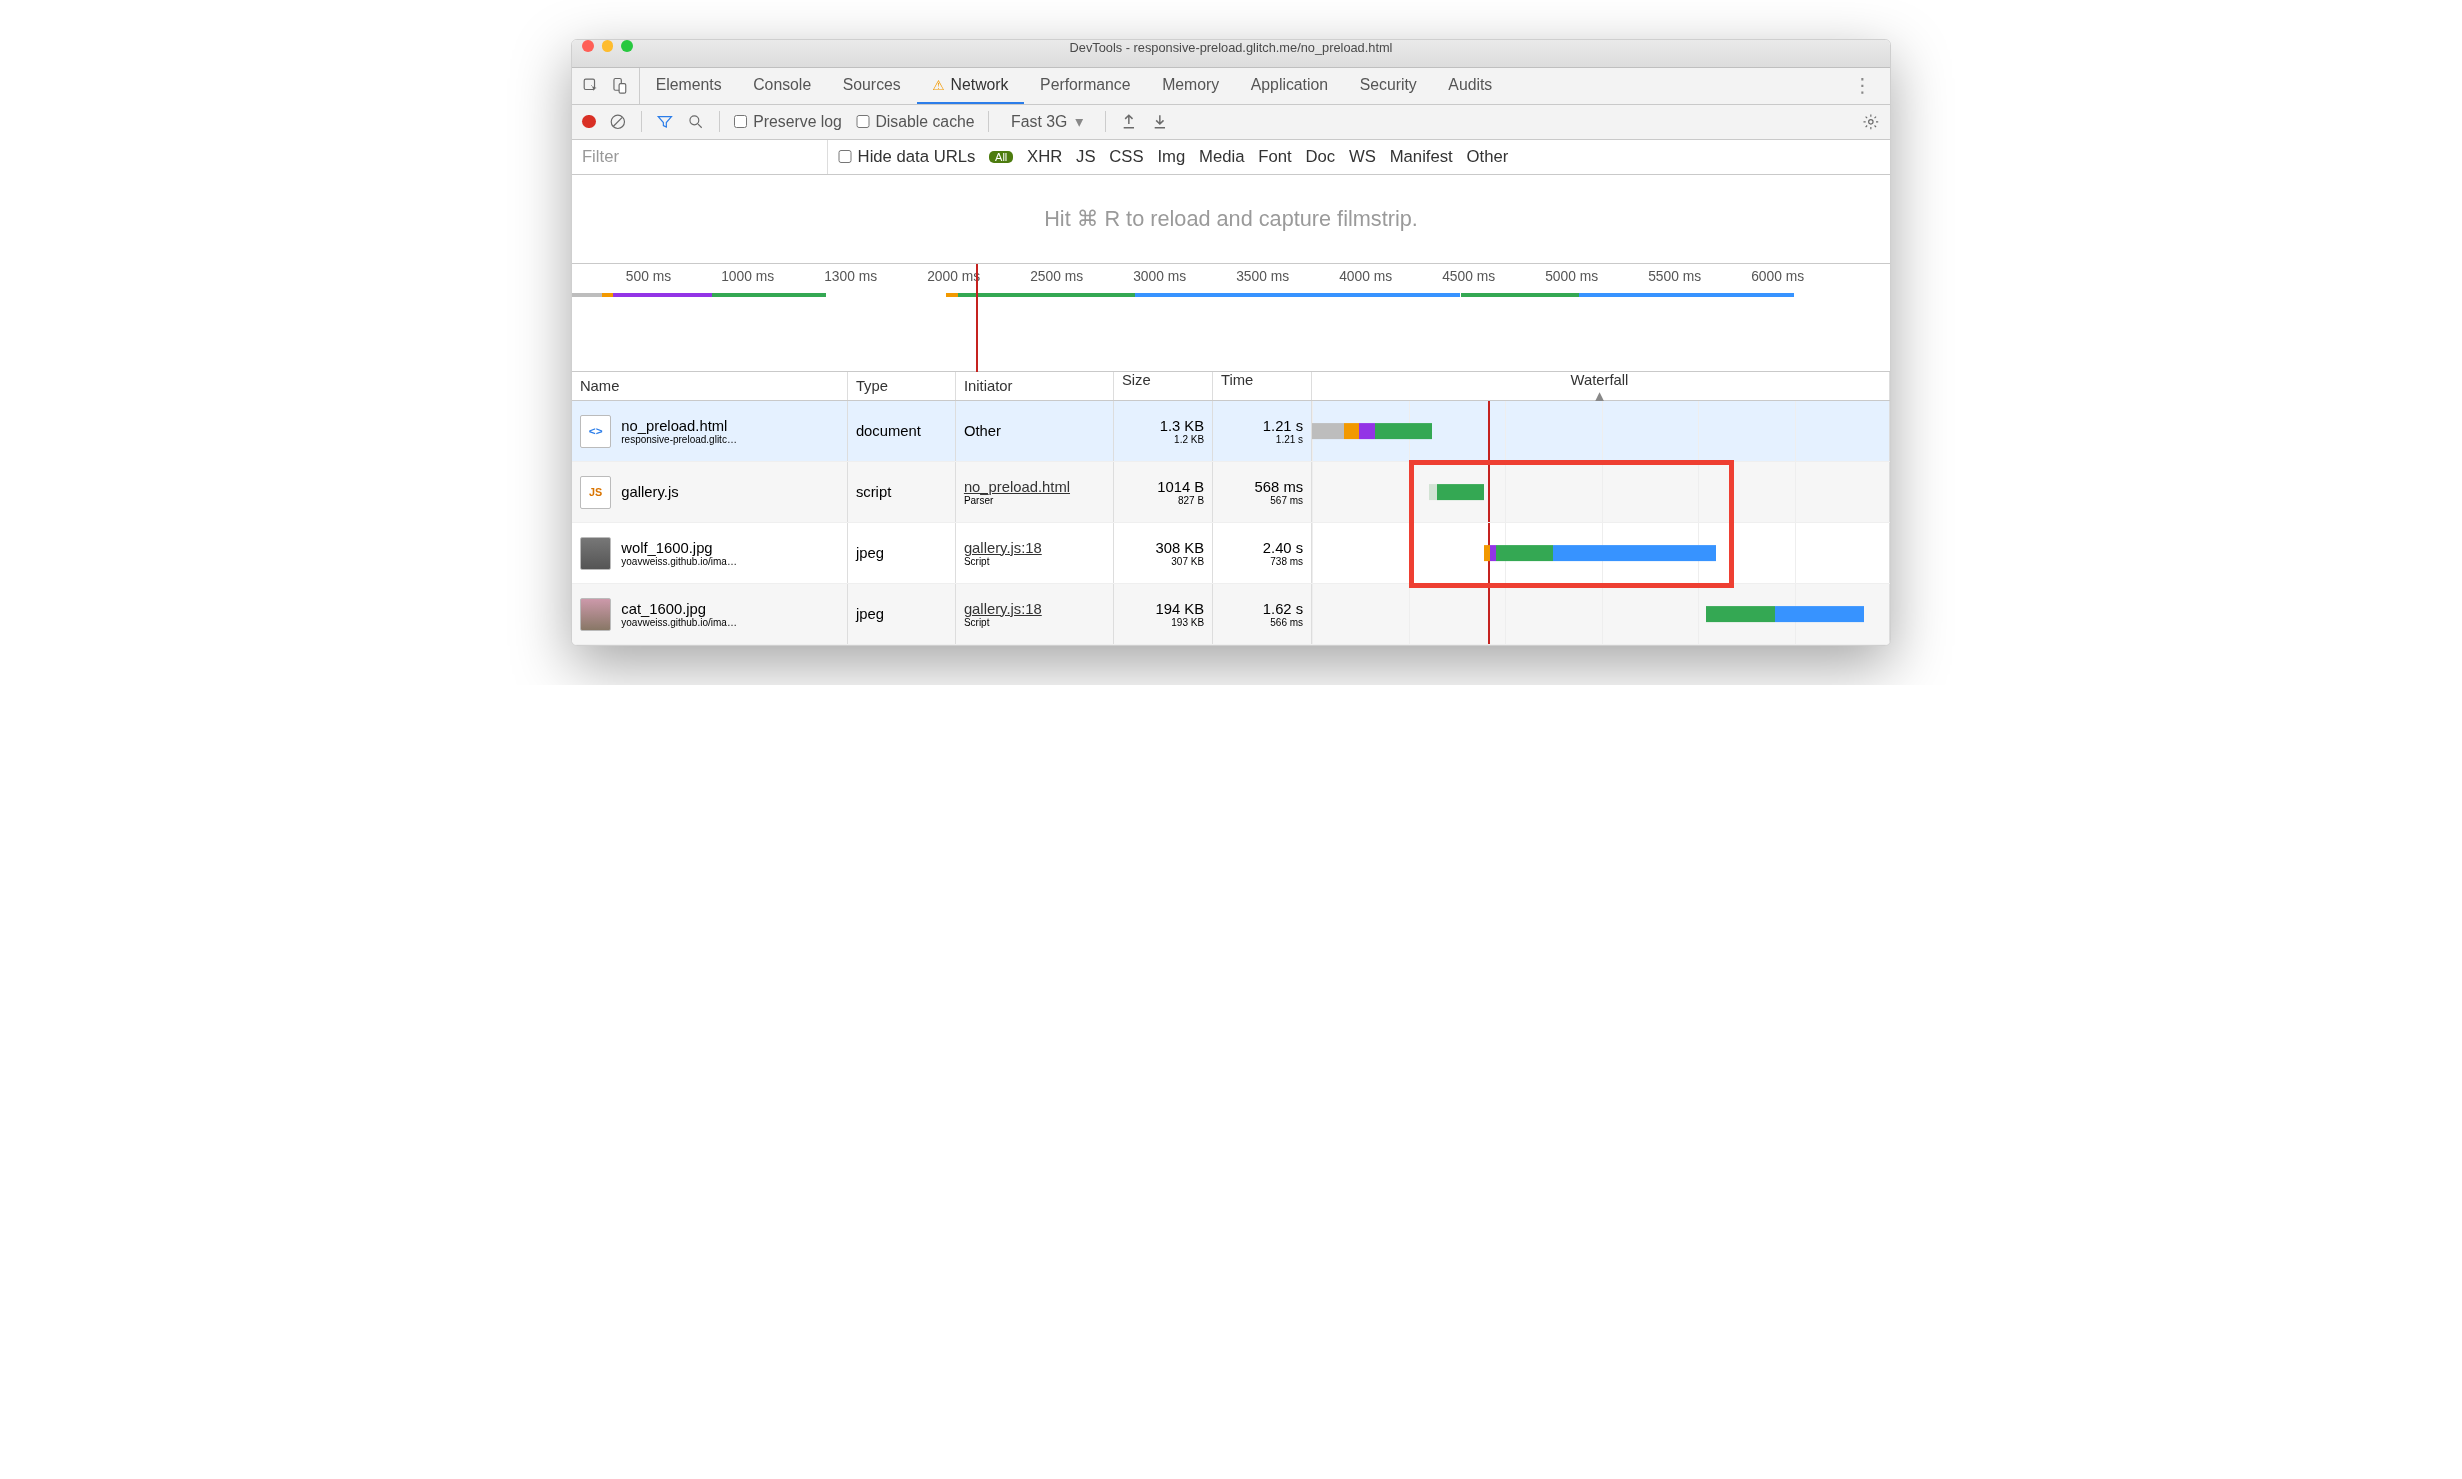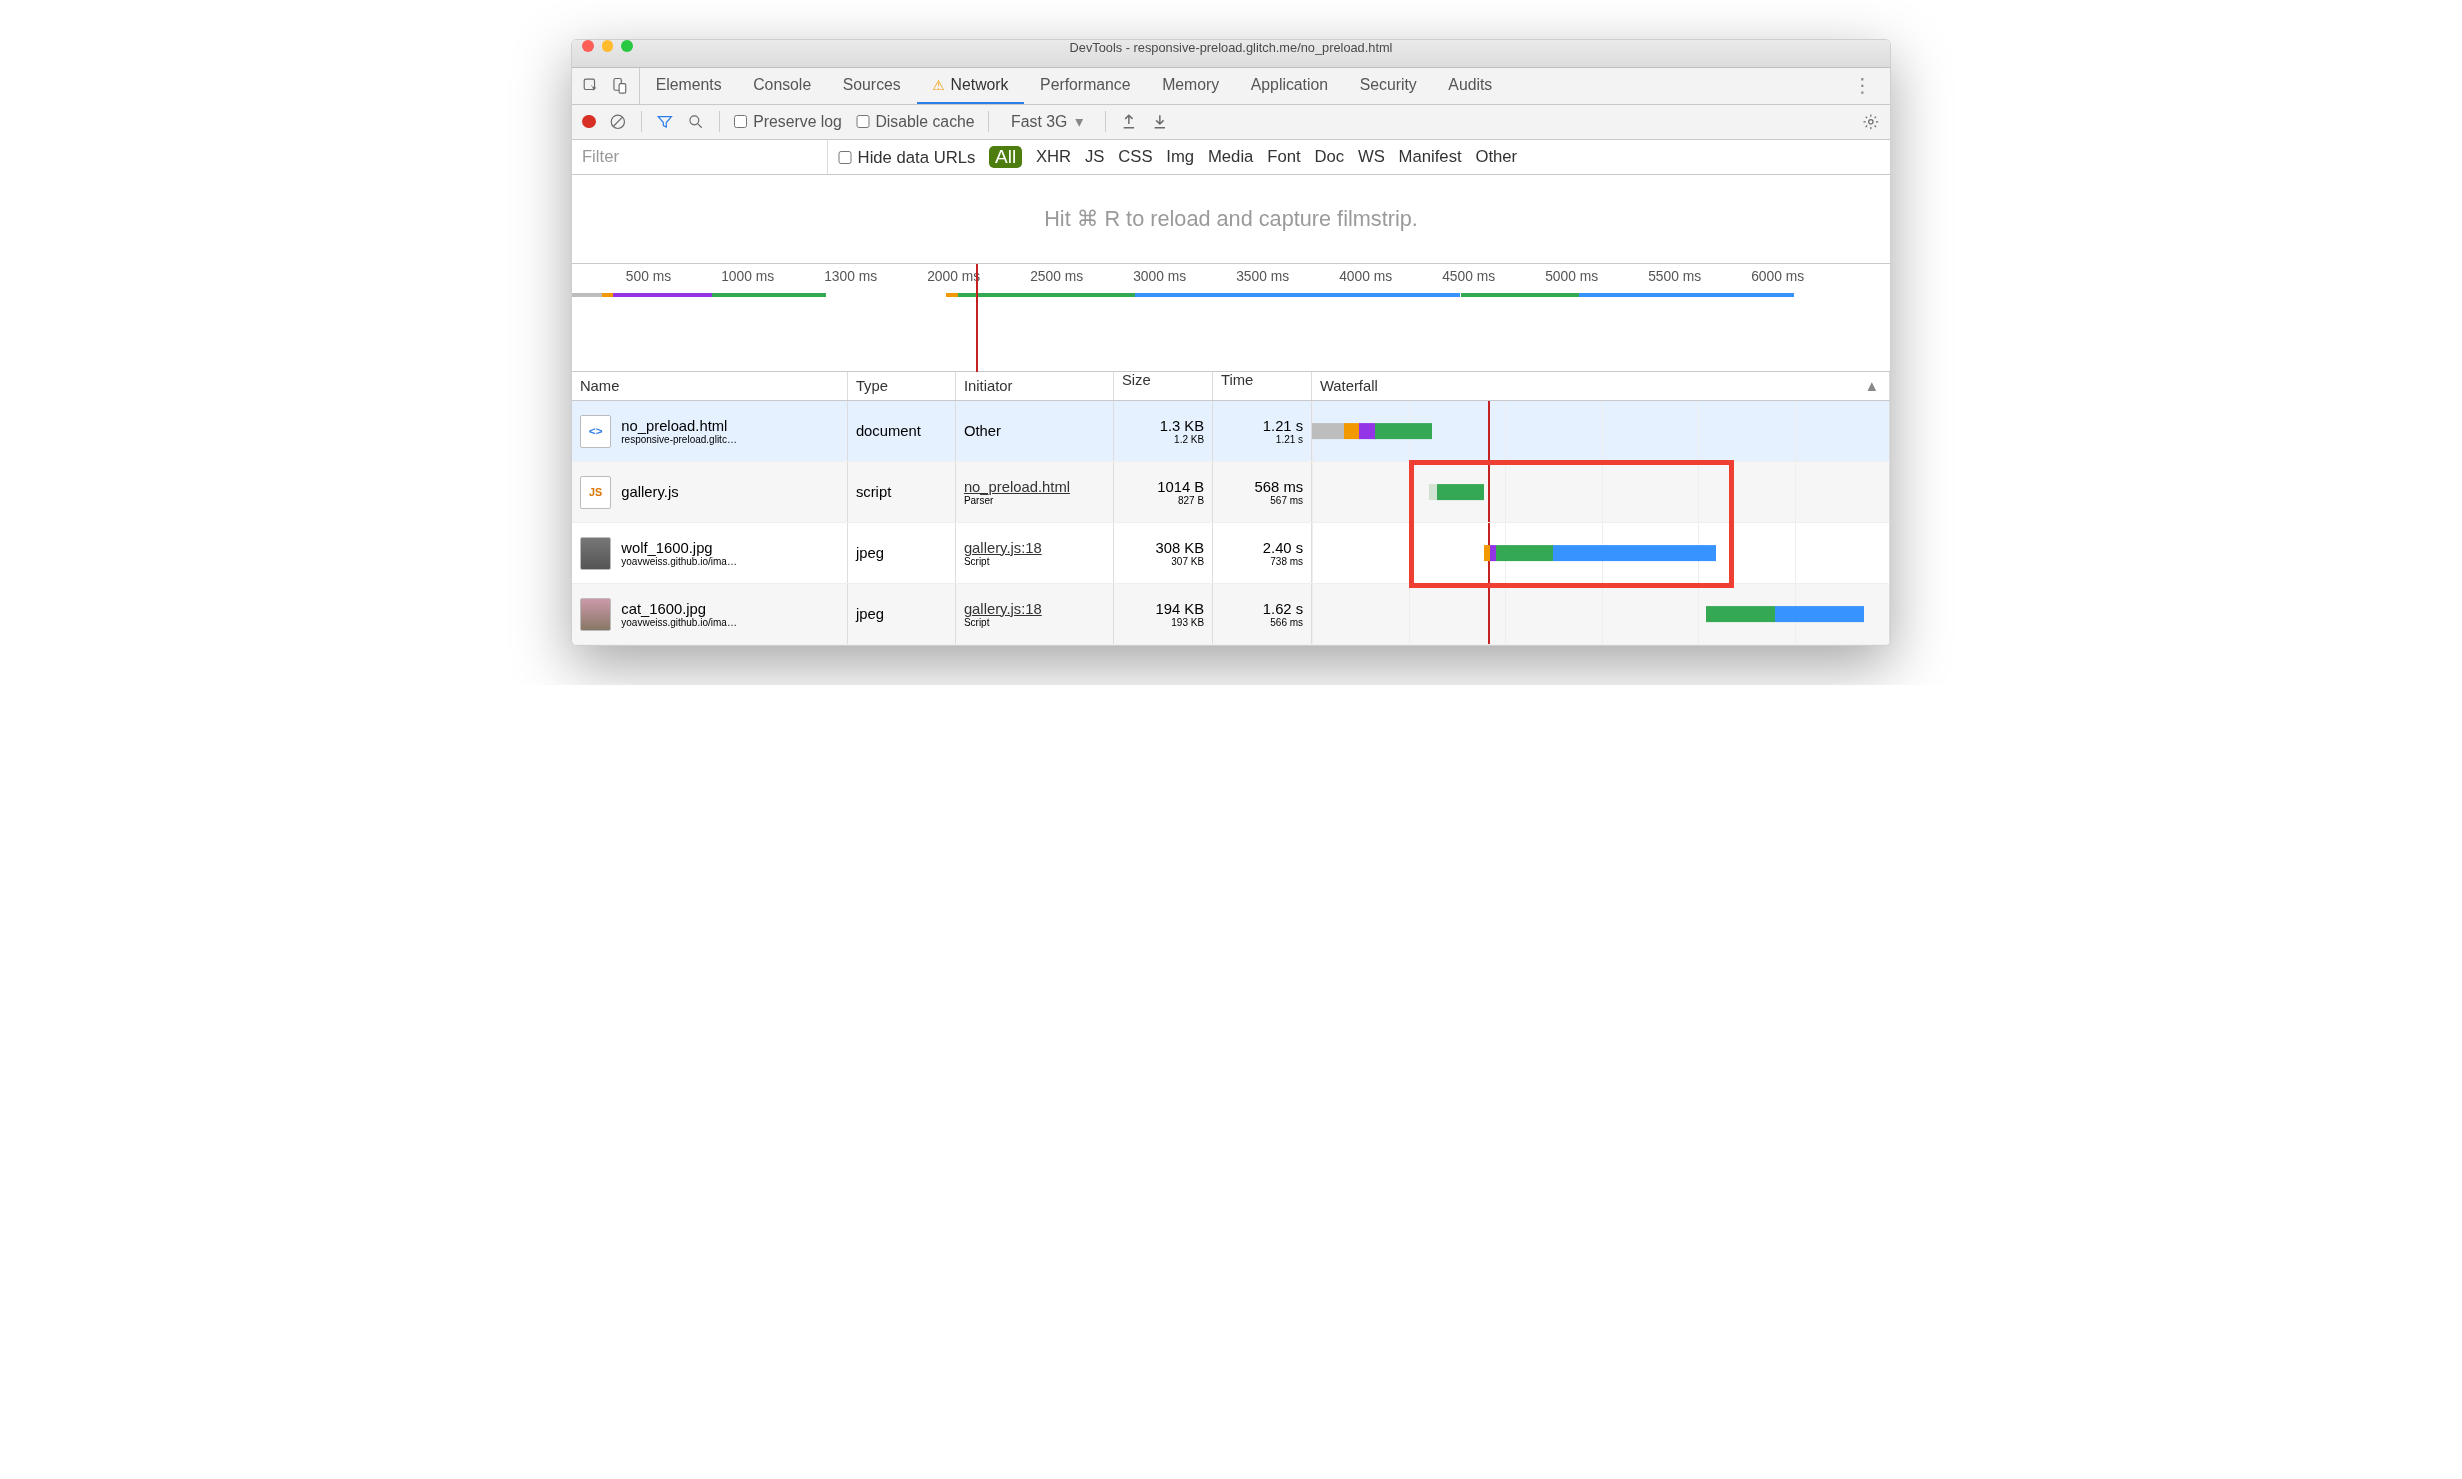--- a/index.html
+++ b/index.html
@@ -19,21 +19,21 @@
 .toolbar{height:35px;background:#f3f3f3;border-bottom:1px solid #c9c9c9;display:flex;align-items:center;padding:0 9.9px;gap:13.8px;color:#555;font-size:15.8px}
 .rec{width:13.8px;height:13.8px;background:#d93025;border-radius:50%}
 .divider{width:1px;height:21.7px;background:#ccc}
 .chk{display:flex;align-items:center;gap:5.9px}
 .chk input{width:13.8px;height:13.8px}
 .sel{display:flex;align-items:center;gap:7.9px;padding:0 7.9px;height:23.6px}
 .gear{margin-left:auto;color:#555}
 .filterbar{height:35px;border-bottom:1px solid #c9c9c9;display:flex;align-items:center;font-size:16.7px;color:#333}
 .filterbar .filterbox{width:256px;height:100%;border-right:1px solid #ddd;display:flex;align-items:center;padding:0 9.9px;color:#999}
 .filterbar .opts{display:flex;align-items:flex-end;gap:13.8px;padding:0 9.9px}
-.pill{background:#4d7c0f;color:#fff;border-radius:4.9px;padding:0 5.9px;font-size:19px}
+.pill{background:#4d7c0f;color:#fff;border-radius:4.9px;padding:0 5.9px;font-size:11px}
 .filmstrip{height:89px;display:flex;align-items:center;justify-content:center;color:#9a9a9a;font-size:21.7px;border-bottom:1px solid #c9c9c9}
 .overview{height:108px;border-bottom:1px solid #c9c9c9;position:relative}
 .ticks{display:flex;height:27.6px}
 .tick{flex:0 0 103px;text-align:right;font-size:13.8px;color:#555;padding-right:3.9px;padding-top:5.9px}
 .ovcanvas{position:relative;height:81px}
 .gridhead{display:flex;height:29.6px;border-bottom:1px solid #c9c9c9;background:#fff;font-size:14.8px;color:#333}
 .gridhead>div{border-right:1px solid #ddd;display:flex;align-items:center;padding:0 7.9px}
 .gridbody{}
 .row{display:flex;height:61px;border-bottom:1px solid #efefef;font-size:14.8px}
 .row:nth-child(odd){background:#fff}.row:nth-child(even){background:#f6f6f6}
@@ -210,21 +210,21 @@
       <div id="marker" style="position: absolute; top: -27.6px; bottom: 0px; width: 2px; background: rgb(197, 34, 31); left: 404px;"></div>
     </div>
   </div>
 
   <div class="gridhead">
     <div class="col-name">Name</div>
     <div class="col-type">Type</div>
     <div class="col-init">Initiator</div>
     <div class="col-size" style="align-items:flex-start">Size</div>
     <div class="col-time" style="align-items:flex-start">Time</div>
-    <div class="col-wf" style="display:flex;flex-direction:row;justify-content:space-between;align-items:center;padding-right:9.9px">
+    <div class="col-wf" style="display:flex;flex-direction:column;justify-content:space-between;align-items:center;padding-right:9.9px">
         <span>Waterfall</span>
         <span style="color:#888">▲</span>
       </div>
   </div>
 
   <div class="gridbody" id="gridbody" style="position:relative">
 
   <div class="row selected">
         <div class="col-name">
           <div class="nameblock">

